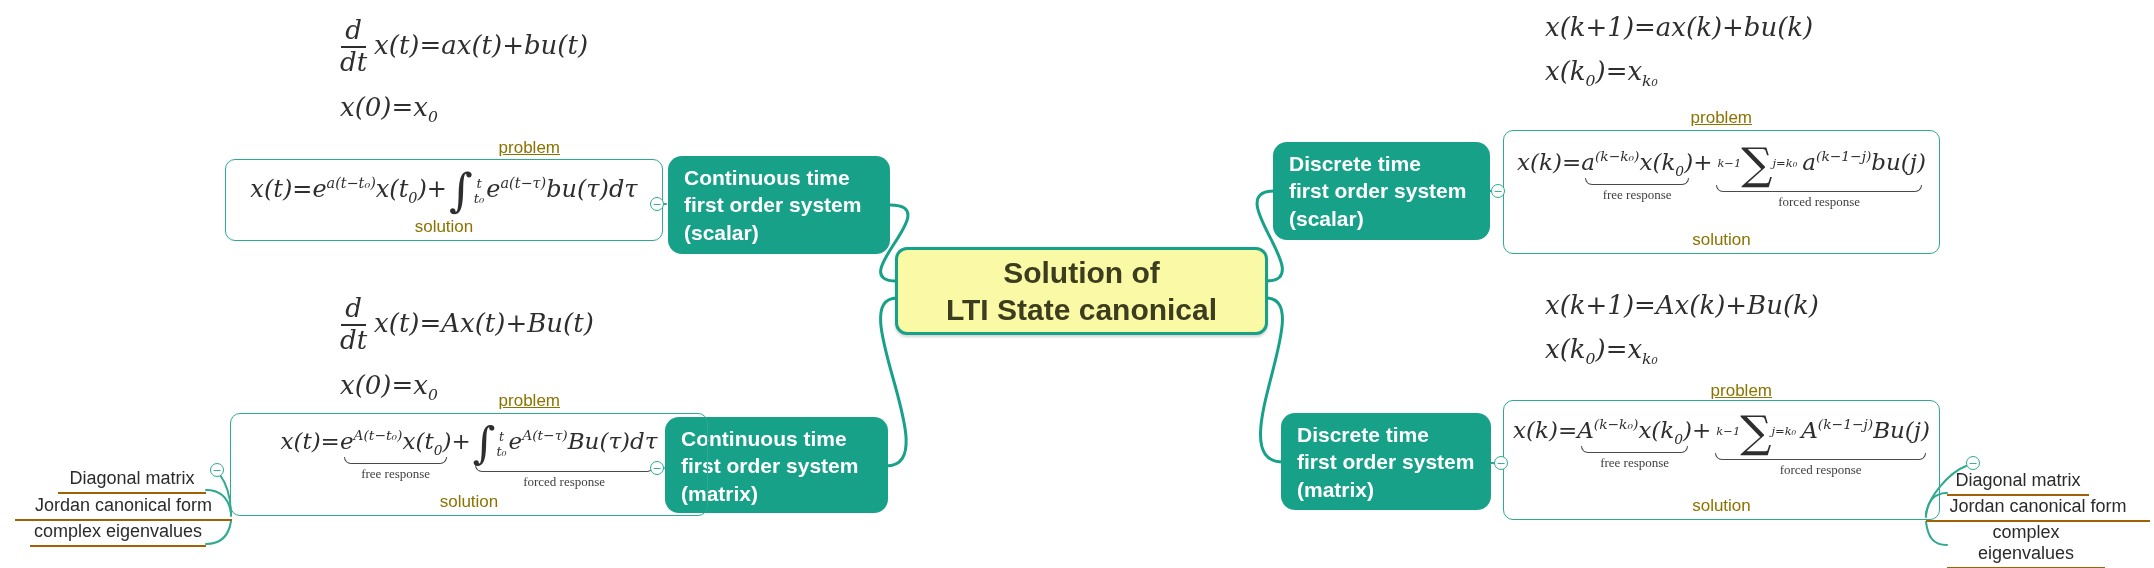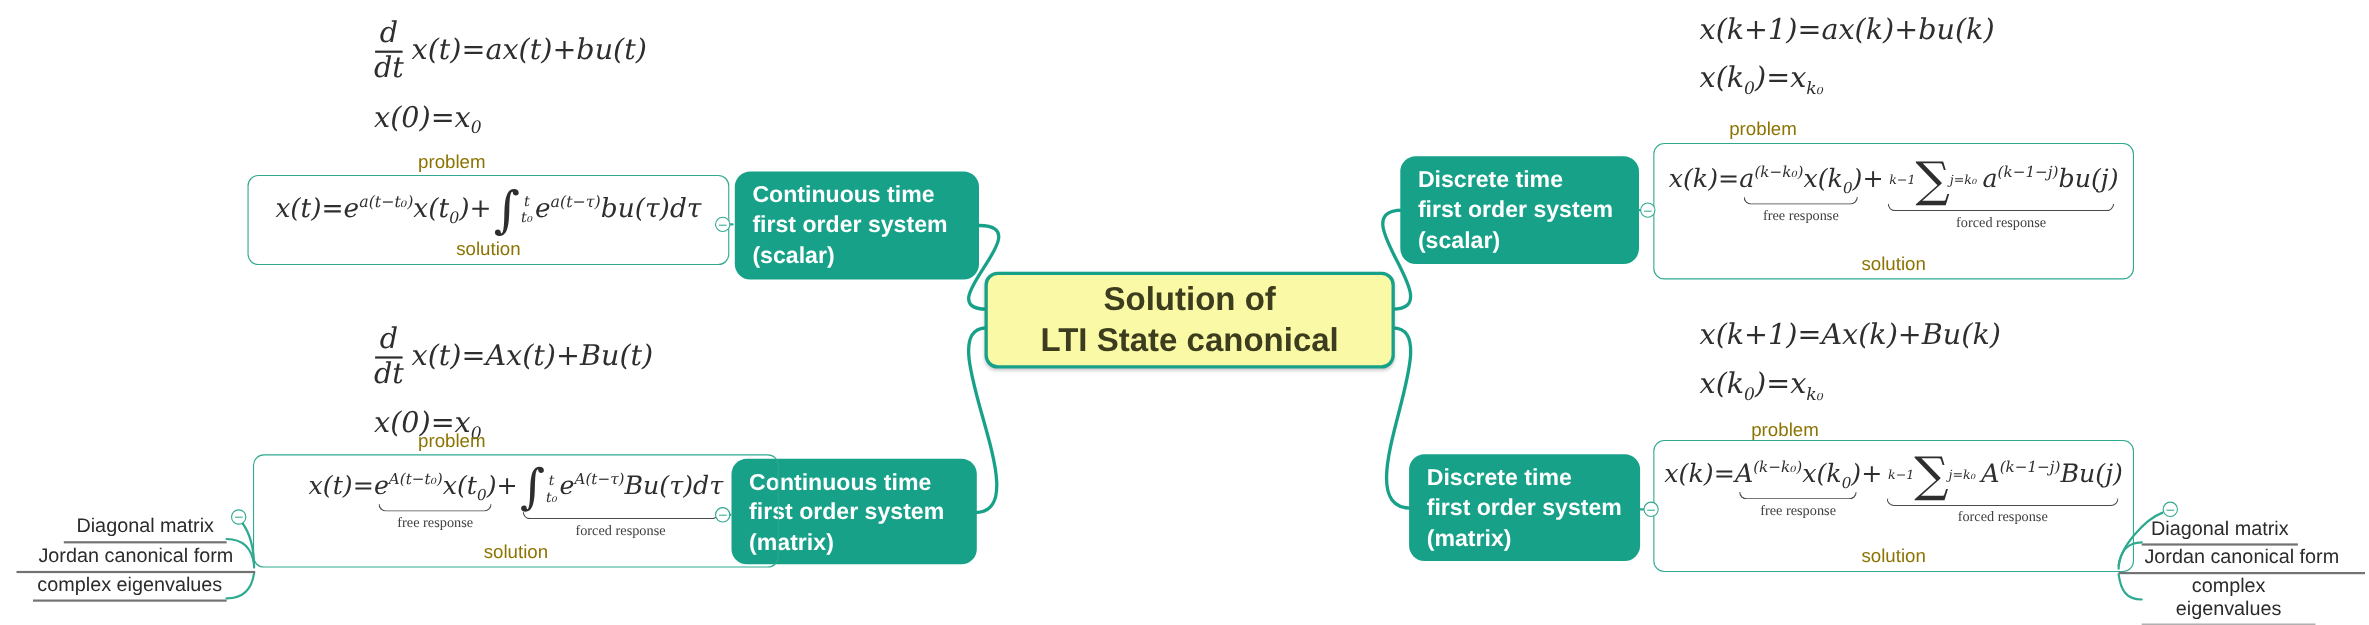--- a/index.html
+++ b/index.html
@@ -38,29 +38,29 @@
   .ubwrap{position:relative;display:inline-block;}
   .ubbrace{position:absolute;left:4px;right:4px;top:100%;height:6px;border:1.6px solid #4a4a4a;
            border-top:none;border-radius:0 0 9px 9px;}
   .ublabel{position:absolute;top:calc(100% + 9px);left:50%;transform:translateX(-50%);
            font-size:13px;font-style:normal;color:#3f3f3f;white-space:nowrap;
            font-family:Liberation Serif, serif;}
 
   
   .pblock{position:absolute;}
   .pline{font-size:26px;margin-bottom:14px;}
-  .plabel{position:absolute;font-size:17px;color:#8C7300;text-align:left;width:180px;}
+  .plabel{position:absolute;font-size:17px;color:#8C7300;text-align:right;width:180px;text-decoration:underline;}
   .sbox{position:absolute;border:1.6px solid #2FA98F;border-radius:10px;box-sizing:border-box;
         text-align:center;}
   .slabel{position:absolute;left:0;right:0;bottom:3px;text-align:center;font-size:17px;color:#8C7300;}
   .s-eq{display:inline-block;}
 
   
   .leaf{position:absolute;font-size:18px;color:#2b2b2b;text-align:center;
-        border-bottom:2px solid #737373;padding-bottom:3px;box-sizing:border-box;}
+        border-bottom:2px solid #a16207;padding-bottom:3px;box-sizing:border-box;}
 
   
   .toggle{position:absolute;width:14px;height:14px;border:1.5px solid #2FA98F;border-radius:50%;
           background:#fff;color:#2FA98F;display:flex;align-items:center;justify-content:center;
           font-size:11px;line-height:1;box-sizing:border-box;font-family:"DejaVu Sans",sans-serif;}
 </style>
 </head>
 <body>
 
 <div class="canvas">

